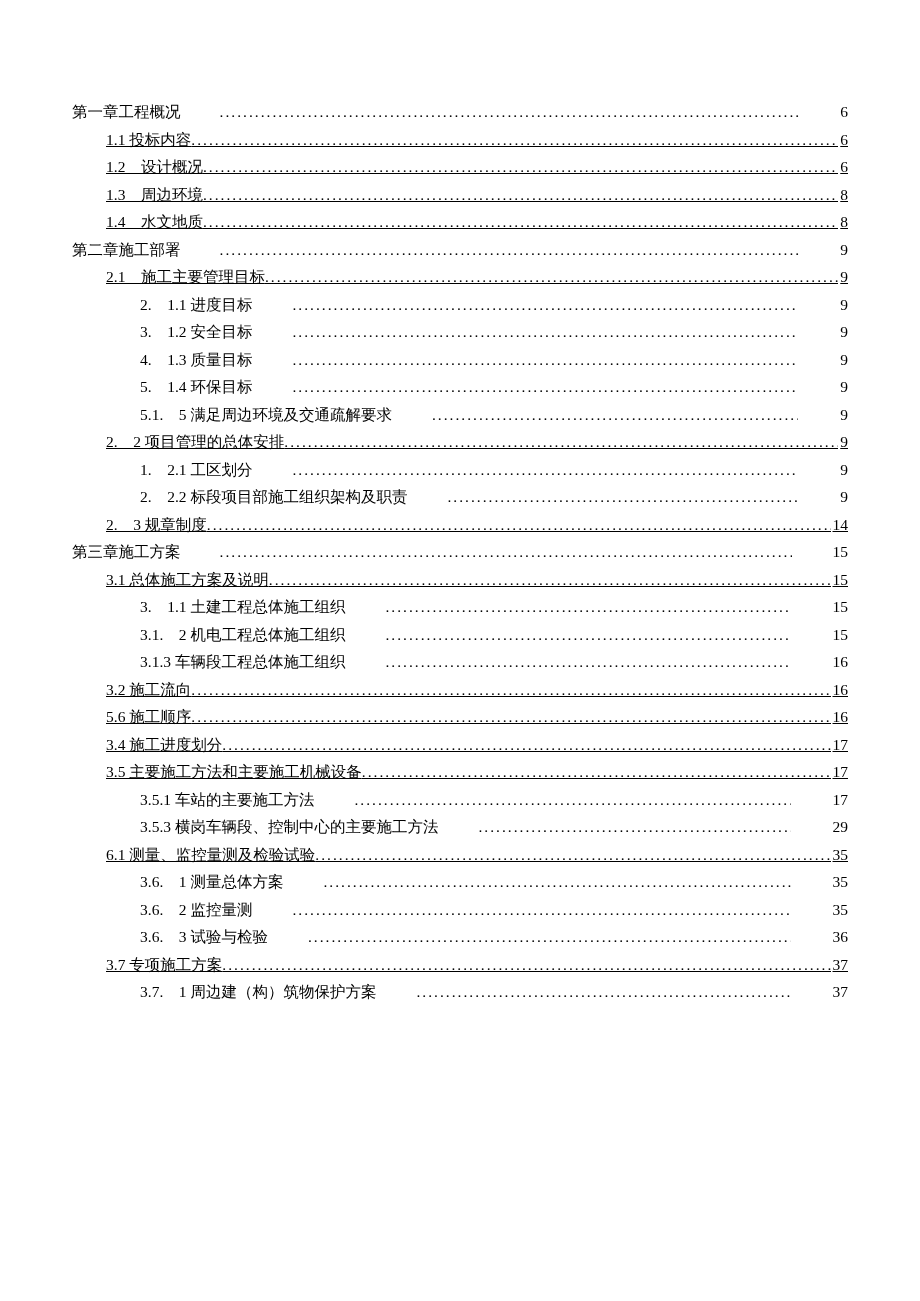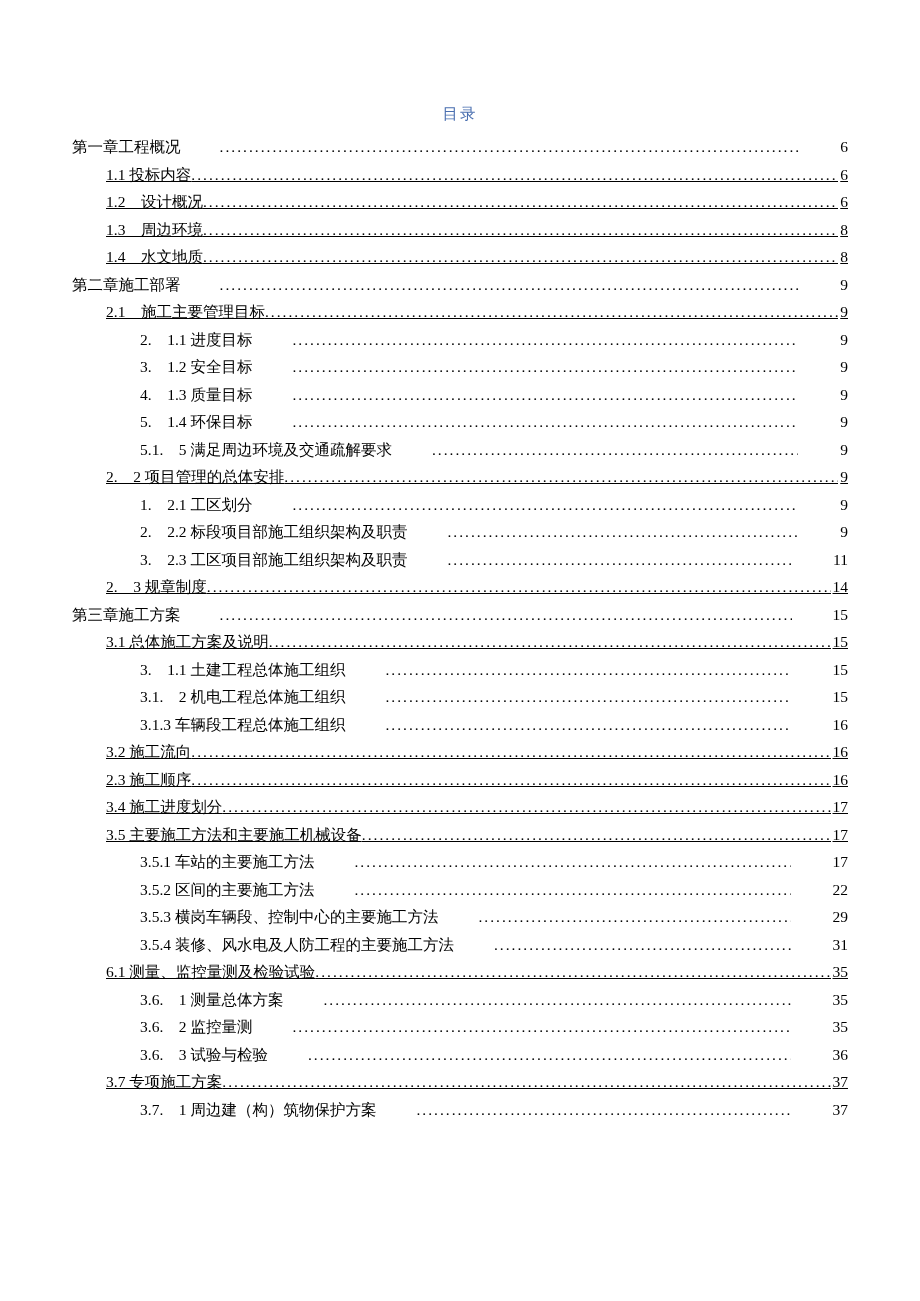--- a/index.html
+++ b/index.html
@@ -49,21 +49,20 @@
   }
   .pageno {
     flex: 0 0 auto;
     padding-left: 2px;
   }
 </style>
 </head>
 <body>
 
 <div class="page">
-  <div class="title">目录</div>
   <div id="toc-container">
       <div class="toc-line indent0">
         <span class="label">第一章工程概况</span>
         <span class="dots"></span>
         <span class="pageno">6</span>
       </div>
       <div class="toc-line indent1">
         <span class="label">1.1 投标内容</span>
         <span class="dots"></span>
         <span class="pageno">6</span>
@@ -126,25 +125,20 @@
       <div class="toc-line indent2">
         <span class="label">1.　2.1 工区划分</span>
         <span class="dots"></span>
         <span class="pageno">9</span>
       </div>
       <div class="toc-line indent2">
         <span class="label">2.　2.2 标段项目部施工组织架构及职责</span>
         <span class="dots"></span>
         <span class="pageno">9</span>
       </div>
-      <div class="toc-line indent2">
-        <span class="label">3.　2.3 工区项目部施工组织架构及职责</span>
-        <span class="dots"></span>
-        <span class="pageno">11</span>
-      </div>
       <div class="toc-line indent1">
         <span class="label">2.　3 规章制度</span>
         <span class="dots"></span>
         <span class="pageno">14</span>
       </div>
       <div class="toc-line indent0">
         <span class="label">第三章施工方案</span>
         <span class="dots"></span>
         <span class="pageno">15</span>
       </div>
@@ -167,53 +161,43 @@
         <span class="label">3.1.3 车辆段工程总体施工组织</span>
         <span class="dots"></span>
         <span class="pageno">16</span>
       </div>
       <div class="toc-line indent1">
         <span class="label">3.2 施工流向</span>
         <span class="dots"></span>
         <span class="pageno">16</span>
       </div>
       <div class="toc-line indent1">
-        <span class="label">2.3 施工顺序</span>
+        <span class="label">5.6 施工顺序</span>
         <span class="dots"></span>
         <span class="pageno">16</span>
       </div>
       <div class="toc-line indent1">
         <span class="label">3.4 施工进度划分</span>
         <span class="dots"></span>
         <span class="pageno">17</span>
       </div>
       <div class="toc-line indent1">
         <span class="label">3.5 主要施工方法和主要施工机械设备</span>
         <span class="dots"></span>
         <span class="pageno">17</span>
       </div>
       <div class="toc-line indent2">
         <span class="label">3.5.1 车站的主要施工方法</span>
         <span class="dots"></span>
         <span class="pageno">17</span>
       </div>
       <div class="toc-line indent2">
-        <span class="label">3.5.2 区间的主要施工方法</span>
-        <span class="dots"></span>
-        <span class="pageno">22</span>
-      </div>
-      <div class="toc-line indent2">
         <span class="label">3.5.3 横岗车辆段、控制中心的主要施工方法</span>
         <span class="dots"></span>
         <span class="pageno">29</span>
-      </div>
-      <div class="toc-line indent2">
-        <span class="label">3.5.4 装修、风水电及人防工程的主要施工方法</span>
-        <span class="dots"></span>
-        <span class="pageno">31</span>
       </div>
       <div class="toc-line indent1">
         <span class="label">6.1 测量、监控量测及检验试验</span>
         <span class="dots"></span>
         <span class="pageno">35</span>
       </div>
       <div class="toc-line indent2">
         <span class="label">3.6.　1 测量总体方案</span>
         <span class="dots"></span>
         <span class="pageno">35</span>

